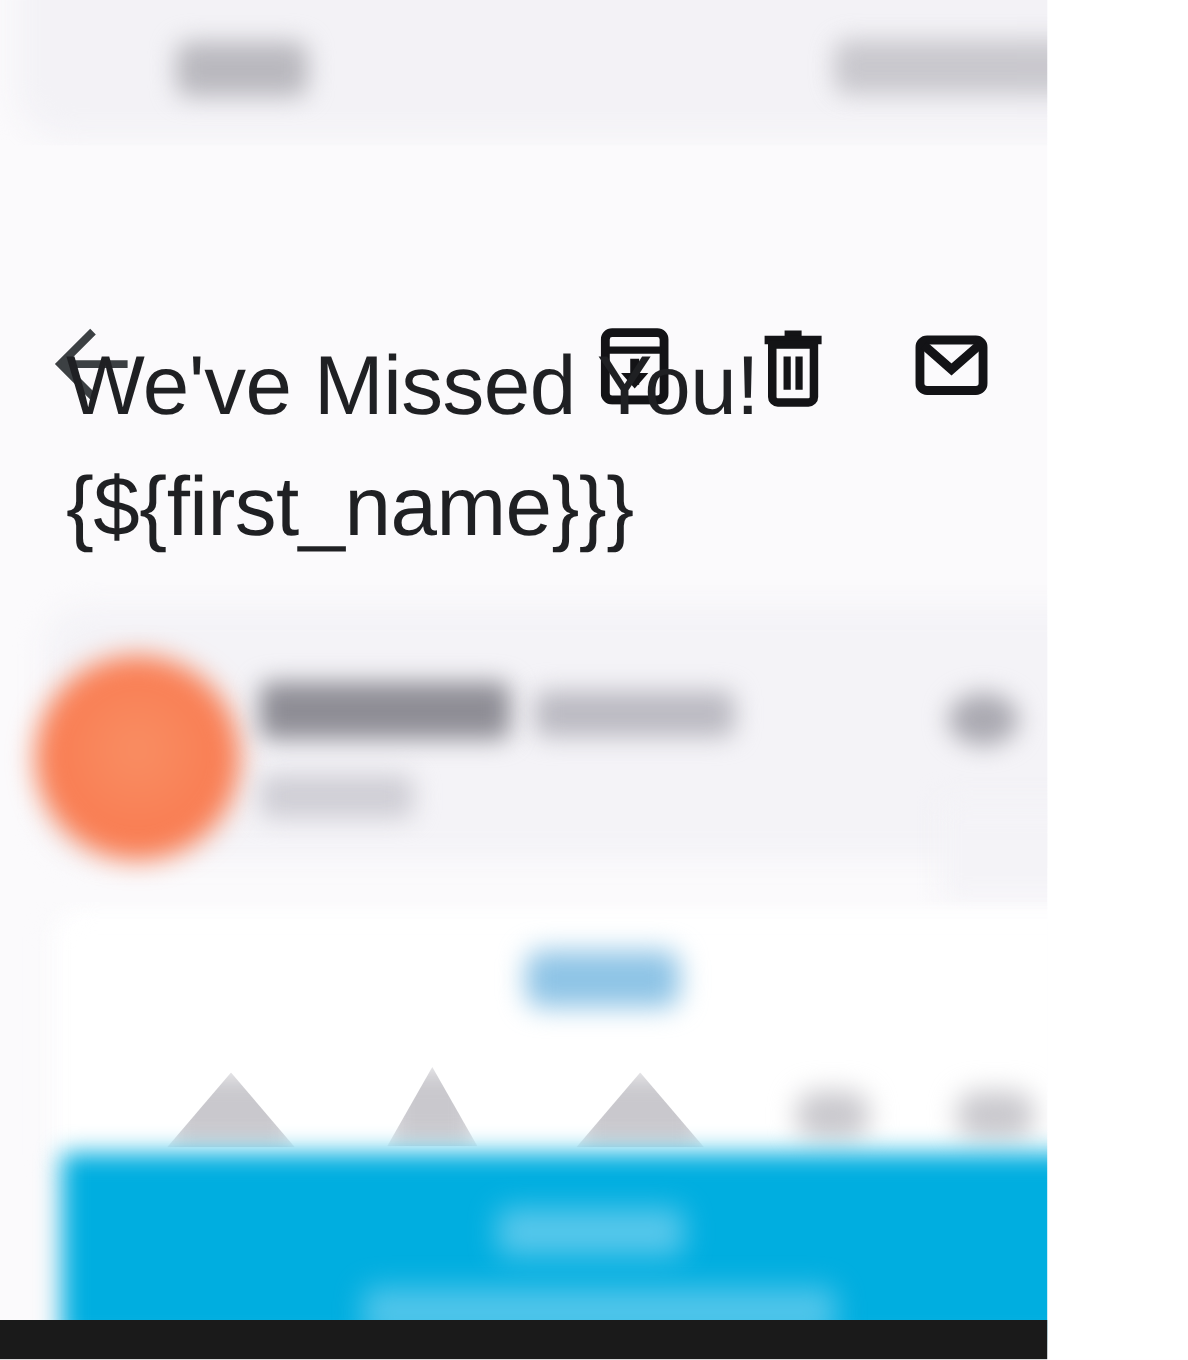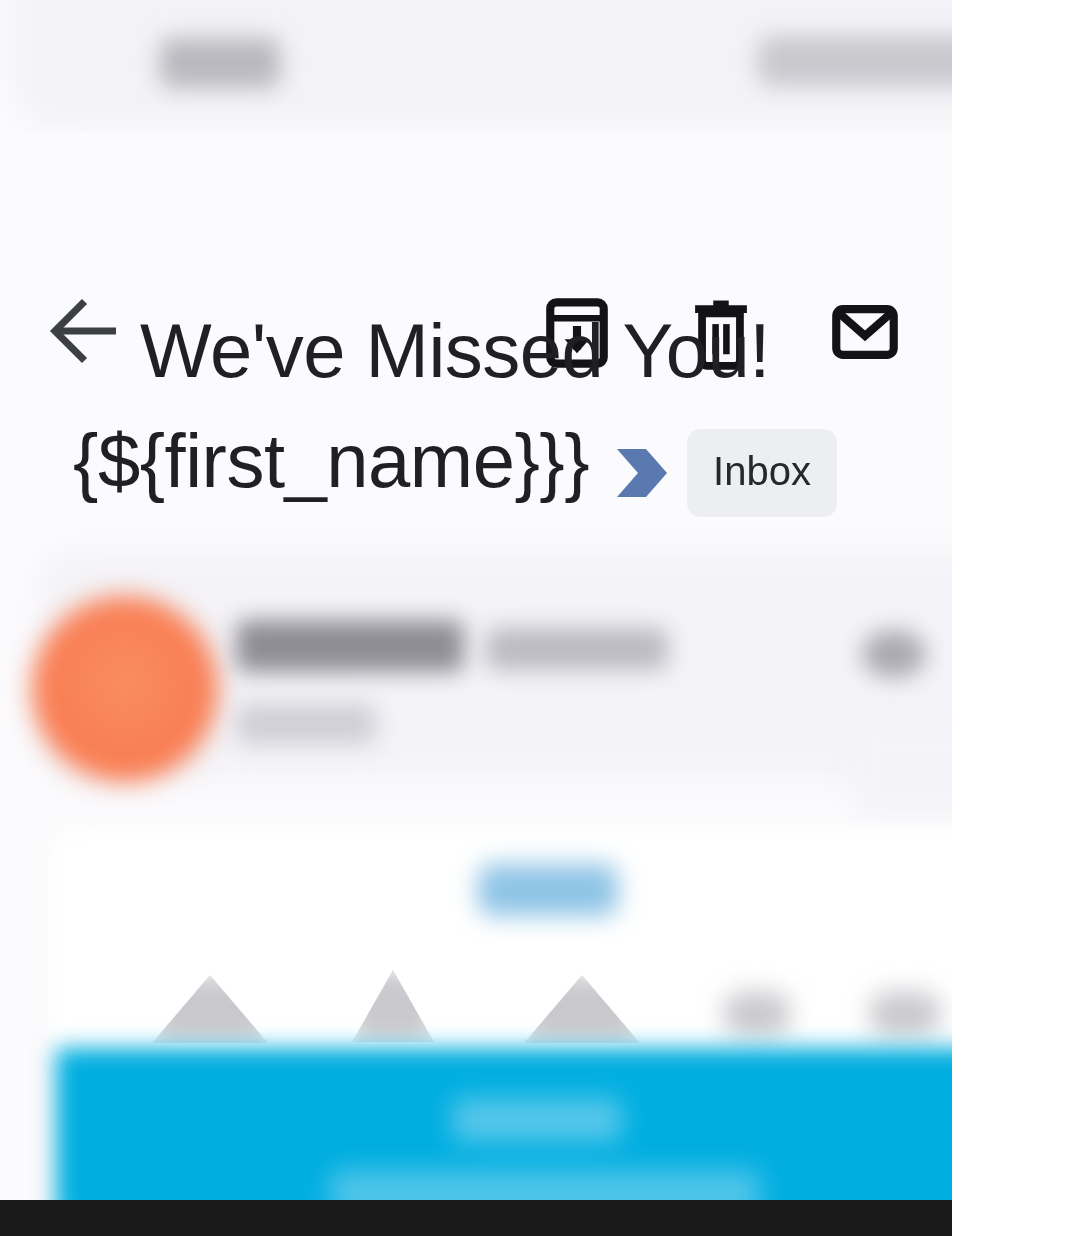--- a/index.html
+++ b/index.html
@@ -7,21 +7,20 @@
     width:1080px; height:1236px;
     background:#ffffff;
     font-family:"Liberation Sans", sans-serif;
     overflow:hidden;
   }
   #screen {
     position:relative;
     width:952px; height:1236px;
     background:#fbfafc;
     overflow:hidden;
-    text-align:center;
   }
 
   
   .topbar-wrap {
     position:absolute; left:0; top:0; width:1080px; height:132px;
     overflow:hidden;
   }
   .topbar {
     position:absolute; left:14px; top:-60px;
     width:1052px; height:186px;
@@ -203,26 +202,21 @@
     </svg>
 
     <div class="ic more-icon">
       <span class="more-dot d1"></span>
       <span class="more-dot d2"></span>
       <span class="more-dot d3"></span>
     </div>
   </div>
 
   <div class="subject-block">
-    <span class="subject">We've Missed You! {${first_name}}}</span><span class="label-row">
-      <svg class="chevron" viewBox="0 0 27 28">
-        <path d="M1 2 H15.5 L26 14 L15.5 26 H1 L11.5 14 Z" fill="#5a79b0"></path>
-      </svg>
-      <span class="chip">Inbox</span>
-    </span>
+    <span class="subject">We've Missed You! {${first_name}}}</span>
   </div>
 
   <svg class="star-icon" viewBox="0 0 32 31">
     <path d="M16 2.2 L20.3 11.3 L30.2 12.6 L23 19.5 L24.8 29.2 L16 24.4 L7.2 29.2 L9 19.5 L1.8 12.6 L11.7 11.3 Z" fill="none" stroke="#5f6368" stroke-width="2.6" stroke-linejoin="miter"></path>
   </svg>
 
   <div class="sender-wrap">
     <div class="sender-card"></div>
     <div class="sender-tail"></div>
     <div class="avatar"></div>

